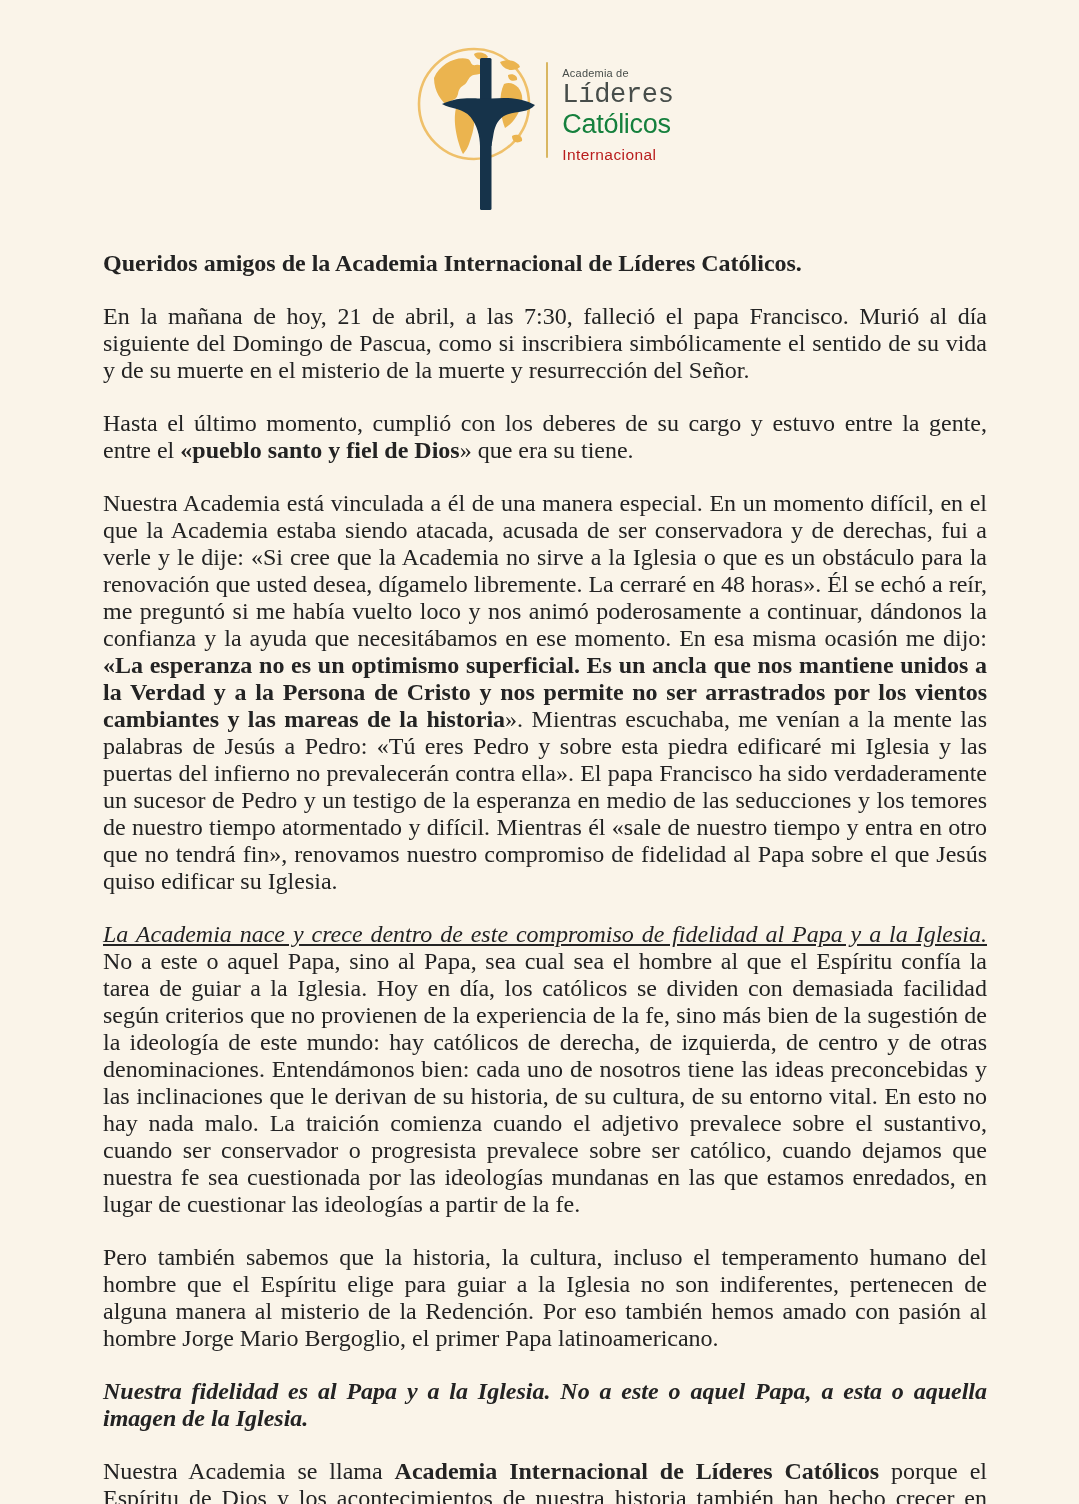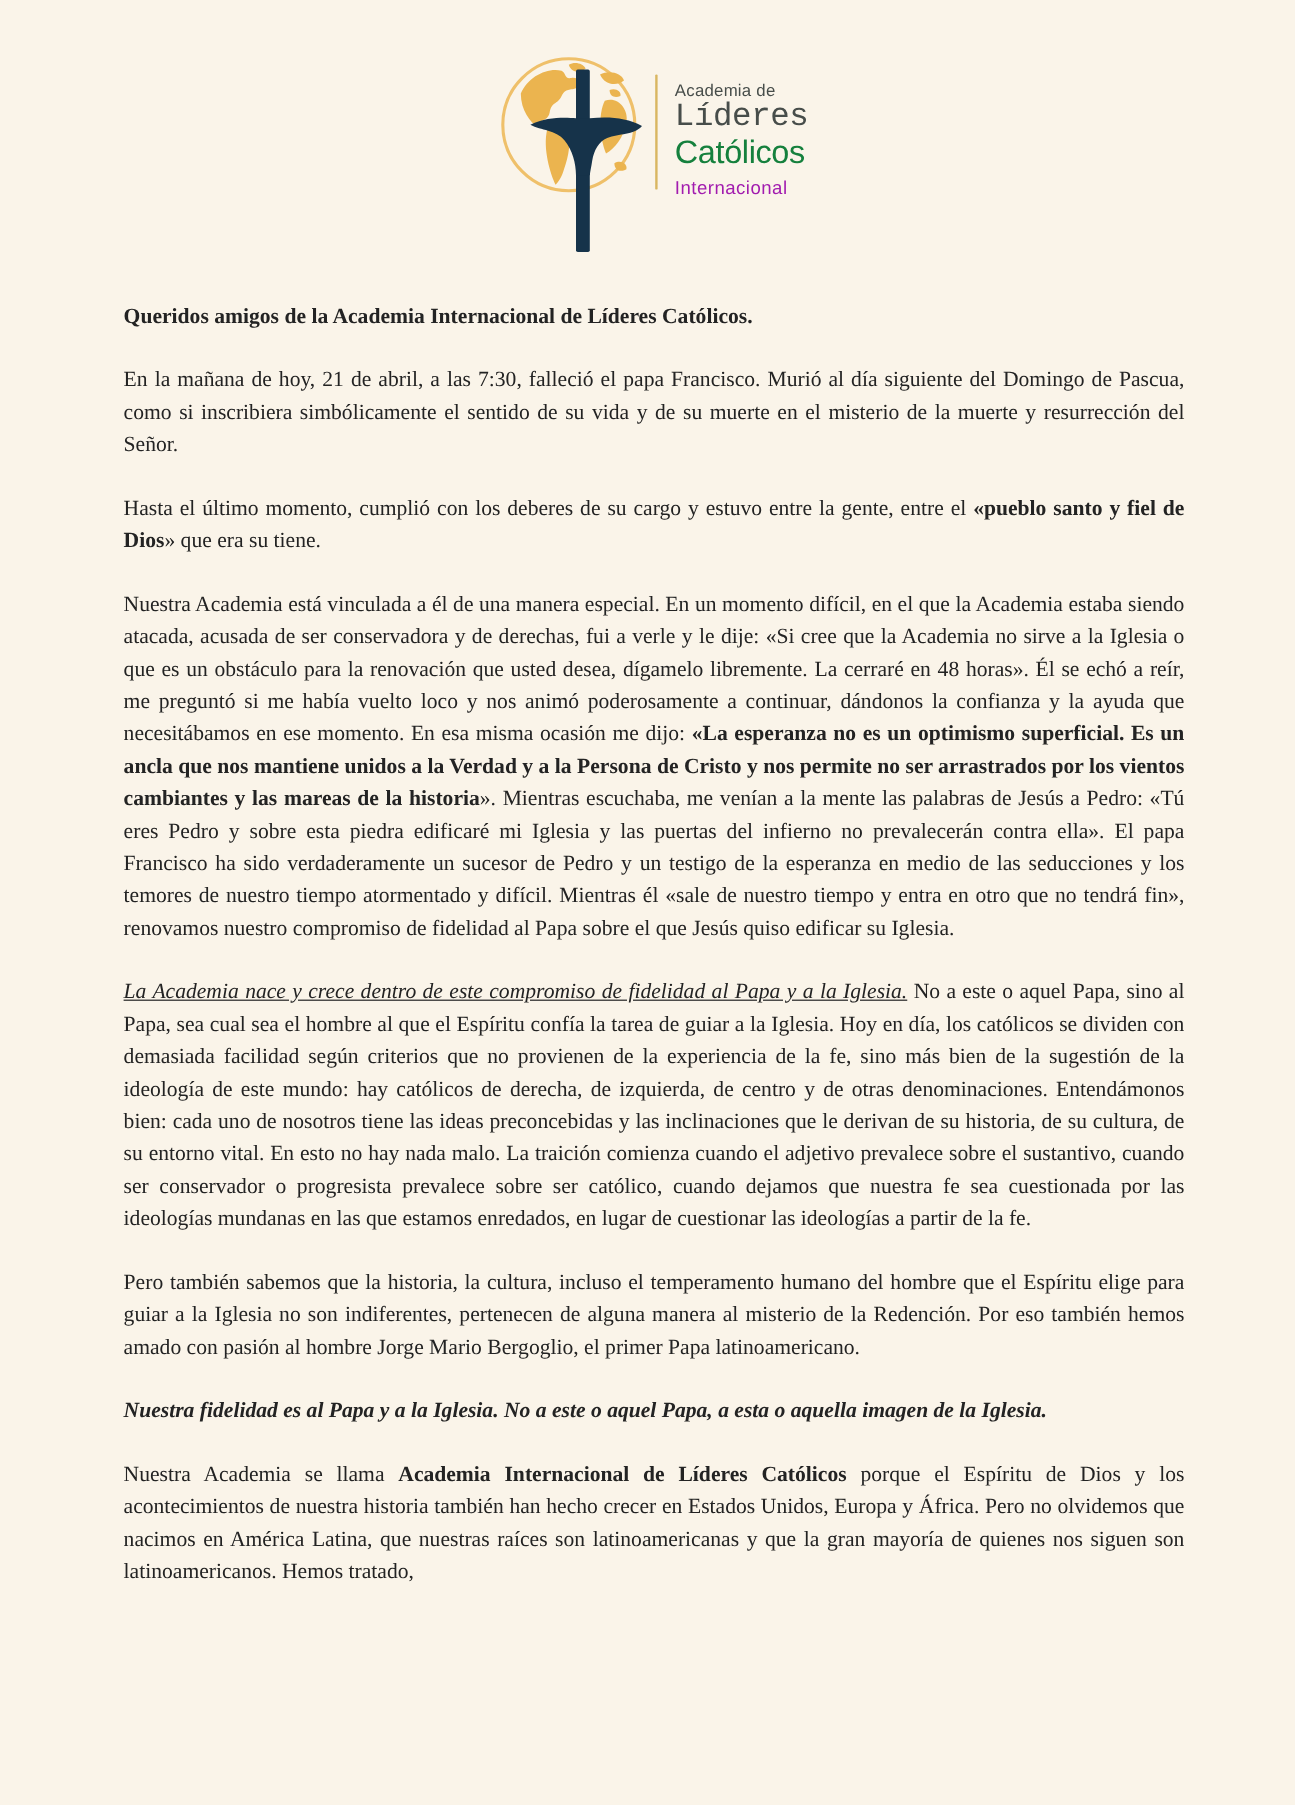--- a/index.html
+++ b/index.html
@@ -39,40 +39,40 @@
     border-radius: 1px;
   }
   .logo-textcol {
     display: flex;
     flex-direction: column;
     margin-top: 22px;
     font-family: "Liberation Sans", sans-serif;
     line-height: 1.0;
   }
   .logo-line-small {
-    font-size: 14px;
+    font-size: 11px;
     letter-spacing: 0.2px;
     margin-bottom: 3px;
   }
   .logo-line-big {
     font-size: 27px;
     letter-spacing: -0.3px;
     margin-bottom: 2px;
   }
   .logo-line-intl {
     font-size: 15.5px;
     margin-top: 7px;
     letter-spacing: 0.4px;
   }
   
   .letter {
     width: 100%;
   }
   .para {
-    font-size: 18px;
+    font-size: 24px;
     line-height: 27px;
     text-align: justify;
     margin: 0 0 26px 0;
     color: #232323;
   }
   .run-n  { font-weight: normal; font-style: normal; }
   .run-b  { font-weight: bold;   font-style: normal; }
   .run-i  { font-weight: normal; font-style: italic; text-decoration: underline; }
   .run-bi { font-weight: bold;   font-style: italic; }
 </style>
@@ -113,21 +113,21 @@
                      C112,67 100,65 90,69 C83,72 79,79 77.5,88 C76.8,93 75.8,97 75.5,100
                      L64,100 C64,90 61,79 54.5,71 C47,62 35,63 26,58 Z"></path>
           </g>
         </svg>
       </span>
       <div class="logo-divider" style="background: rgb(217, 182, 97);"></div>
       <div class="logo-textcol">
         <span class="logo-line-small" style="color: rgb(71, 77, 74);">Academia de</span>
         <span class="logo-line-big" style="color: rgb(71, 77, 74); font-family: Liberation Mono, monospace;">Líderes</span>
         <span class="logo-line-big" style="color: #15803d;">Católicos</span>
-        <span class="logo-line-intl" style="color: #a21caf;">Internacional</span>
+        <span class="logo-line-intl" style="color: #b91c1c;">Internacional</span>
       </div>
     </div>
   </div>
 
   <div class="letter" id="paragraphs">
       <p class="para"><span class="run-b">Queridos amigos de la Academia Internacional de Líderes Católicos.</span></p>
       <p class="para"><span class="run-n">En la mañana de hoy, 21 de abril, a las 7:30, falleció el papa Francisco. Murió al día siguiente del Domingo de Pascua, como si inscribiera simbólicamente el sentido de su vida y de su muerte en el misterio de la muerte y resurrección del Señor.</span></p>
       <p class="para"><span class="run-n">Hasta el último momento, cumplió con los deberes de su cargo y estuvo entre la gente, entre el </span><span class="run-b">«pueblo santo y fiel de Dios</span><span class="run-n">» que era su tiene.</span></p>
       <p class="para"><span class="run-n">Nuestra Academia está vinculada a él de una manera especial. En un momento difícil, en el que la Academia estaba siendo atacada, acusada de ser conservadora y de derechas, fui a verle y le dije: «Si cree que la Academia no sirve a la Iglesia o que es un obstáculo para la renovación que usted desea, dígamelo libremente. La cerraré en 48 horas». Él se echó a reír, me preguntó si me había vuelto loco y nos animó poderosamente a continuar, dándonos la confianza y la ayuda que necesitábamos en ese momento. En esa misma ocasión me dijo: </span><span class="run-b">«La esperanza no es un optimismo superficial. Es un ancla que nos mantiene unidos a la Verdad y a la Persona de Cristo y nos permite no ser arrastrados por los vientos cambiantes y las mareas de la historia</span><span class="run-n">». Mientras escuchaba, me venían a la mente las palabras de Jesús a Pedro: «Tú eres Pedro y sobre esta piedra edificaré mi Iglesia y las puertas del infierno no prevalecerán contra ella». El papa Francisco ha sido verdaderamente un sucesor de Pedro y un testigo de la esperanza en medio de las seducciones y los temores de nuestro tiempo atormentado y difícil. Mientras él «sale de nuestro tiempo y entra en otro que no tendrá fin», renovamos nuestro compromiso de fidelidad al Papa sobre el que Jesús quiso edificar su Iglesia.</span></p>
       <p class="para"><span class="run-i">La Academia nace y crece dentro de este compromiso de fidelidad al Papa y a la Iglesia.</span><span class="run-n"> No a este o aquel Papa, sino al Papa, sea cual sea el hombre al que el Espíritu confía la tarea de guiar a la Iglesia. Hoy en día, los católicos se dividen con demasiada facilidad según criterios que no provienen de la experiencia de la fe, sino más bien de la sugestión de la ideología de este mundo: hay católicos de derecha, de izquierda, de centro y de otras denominaciones. Entendámonos bien: cada uno de nosotros tiene las ideas preconcebidas y las inclinaciones que le derivan de su historia, de su cultura, de su entorno vital. En esto no hay nada malo. La traición comienza cuando el adjetivo prevalece sobre el sustantivo, cuando ser conservador o progresista prevalece sobre ser católico, cuando dejamos que nuestra fe sea cuestionada por las ideologías mundanas en las que estamos enredados, en lugar de cuestionar las ideologías a partir de la fe.</span></p>

